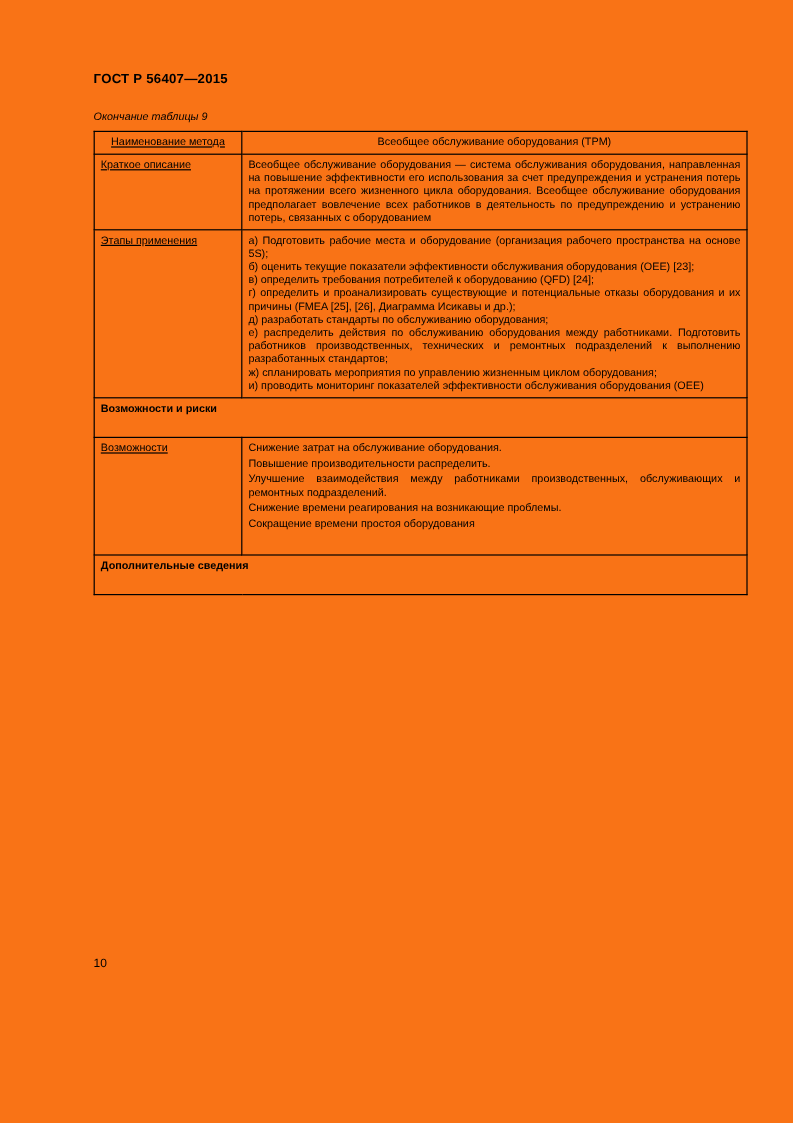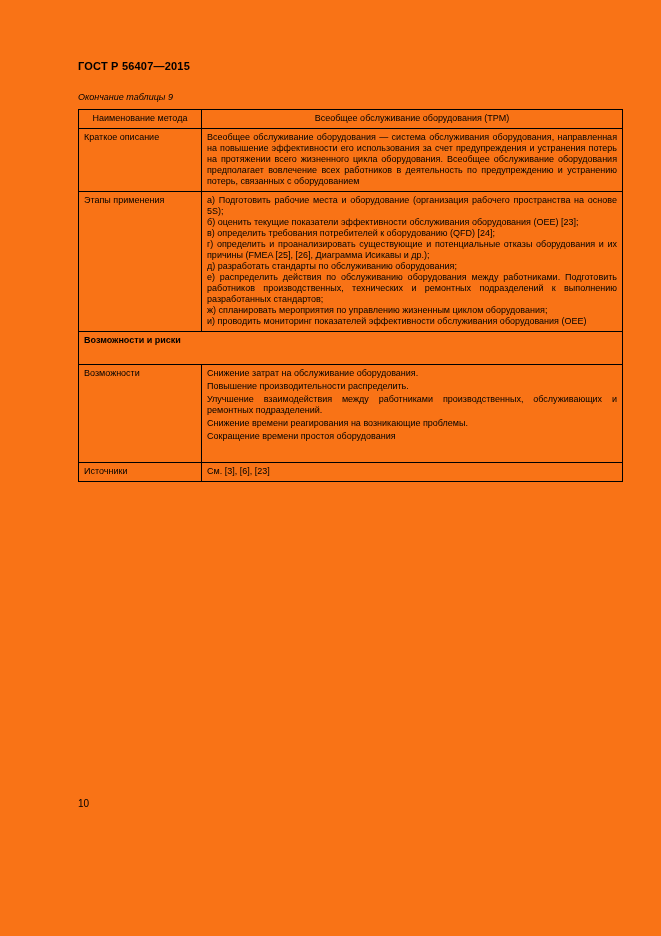--- a/index.html
+++ b/index.html
@@ -36,21 +36,21 @@
     width: 545px;
     border-collapse: collapse;
     font-size: 9px;
     line-height: 11px;
   }
   table.method-table td {
     border: 1px solid #000000;
     padding: 3px 5px 4px 5px;
     vertical-align: top;
   }
-  td.col-label { width: 123px; }
+  td.col-label { width: 123px; text-decoration: underline; }
   .center { text-align: center; }
   td.header-cell { padding-top: 5px; padding-bottom: 5px; }
   .justify { text-align: justify; }
   .item { text-align: justify; }
   .opps .item { margin-bottom: 2px; }
   .opps .item:last-child { margin-bottom: 16px; }
   tr.section-row td {
     font-weight: bold;
     padding-top: 3px;
     padding-bottom: 18px;
@@ -107,23 +107,22 @@
         <td class="opps">
           <div class="item">Снижение затрат на обслуживание оборудования.</div>
           <div class="item">Повышение производительности распределить.</div>
           <div class="item">Улучшение взаимодействия между работниками производственных, обслуживающих и ремонтных подразделений.</div>
           <div class="item">Снижение времени реагирования на возникающие проблемы.</div>
           <div class="item">Сокращение времени простоя оборудования</div>
         </td>
       </tr>
 
 
+      <tr class="section-row">
+        <td colspan="2">Дополнительные сведения</td>
+      </tr>
 
-      <tr>
-        <td class="col-label">Источники</td>
-        <td>См. [3], [6], [23]</td>
-      </tr>
     </tbody>
   </table>
 
   <div class="page-number">10</div>
 
 </div>
 
 </body></html>

